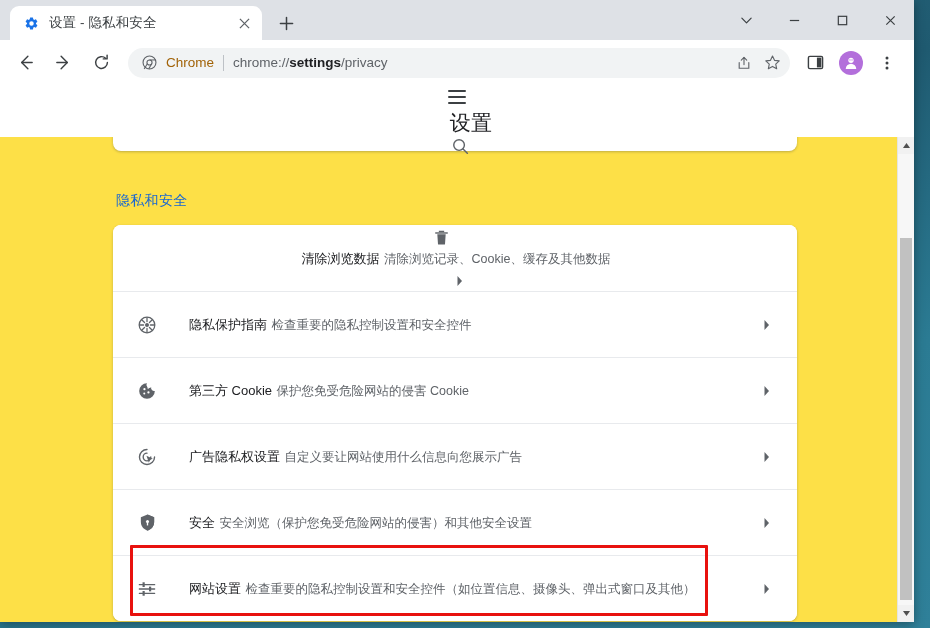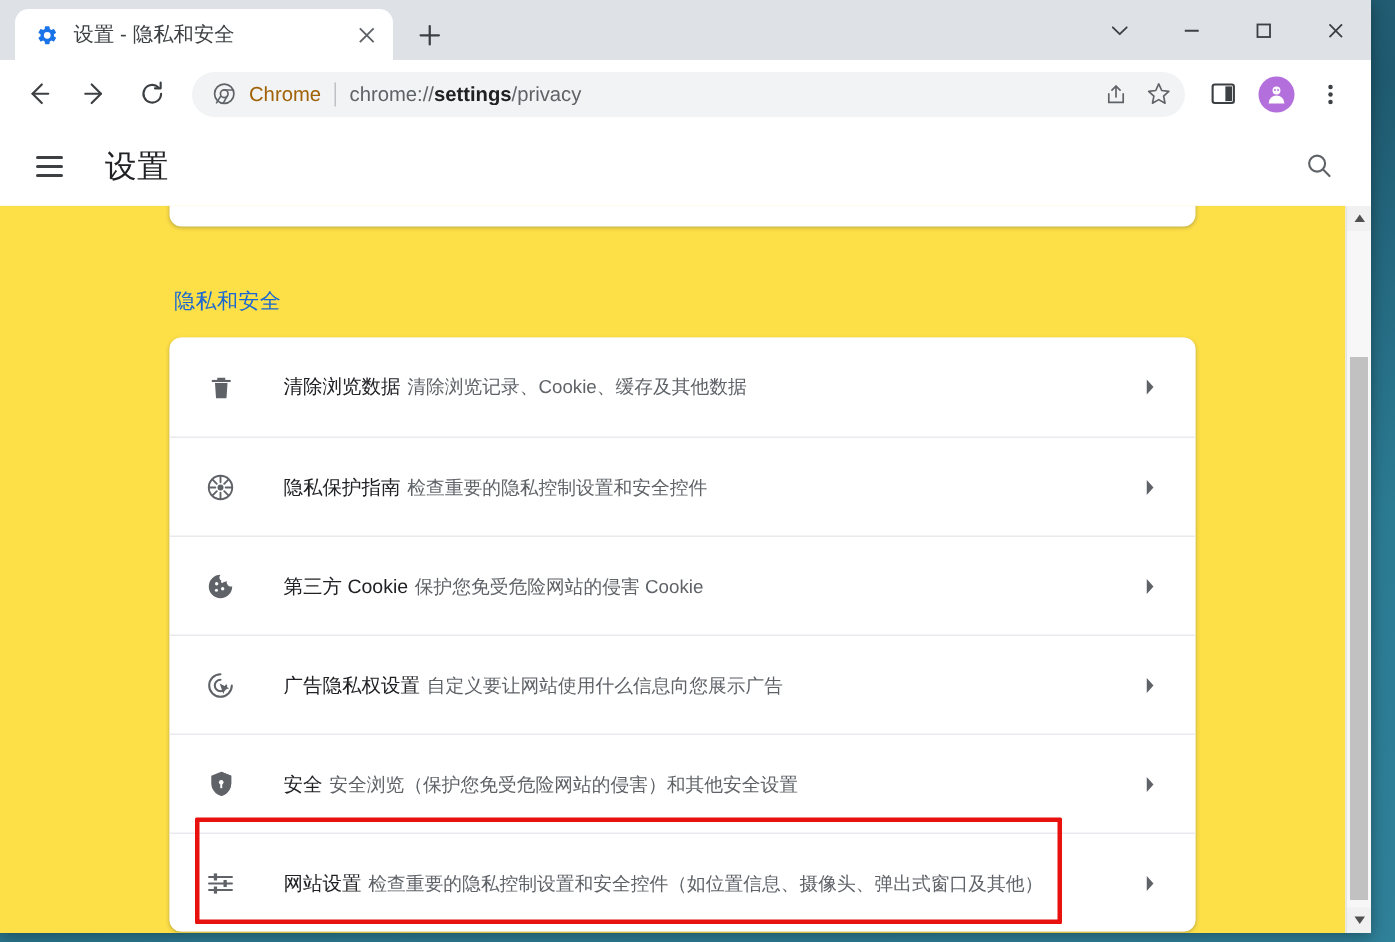--- a/index.html
+++ b/index.html
@@ -164,20 +164,21 @@
   
   .settings-header {
     height: 52px;
     background: #ffffff;
     display: flex;
     align-items: center;
     padding: 0 18px 0 24px;
     border-bottom: 1px solid transparent;
     position: relative;
     z-index: 3;
+    flex-direction: column;
   }
   .hamburger {
     width: 24px; height: 24px;
     display: flex; flex-direction: column; justify-content: center;
     gap: 4px;
     cursor: pointer;
     flex: 0 0 24px;
   }
   .hamburger span {
     display: block;
@@ -248,21 +249,21 @@
   }
   .row {
     display: flex;
     align-items: center;
     height: 66px;
     padding: 0 20px 0 22px;
     border-top: 1px solid #e8eaed;
     cursor: pointer;
     background: #ffffff;
   }
-  .row:first-child { border-top: none; }
+  .row:first-child { border-top: none; flex-direction: column; }
   .row-icon {
     width: 24px; height: 24px;
     flex: 0 0 24px;
     margin-right: 30px;
     display: flex; align-items: center; justify-content: center;
     color: #5f6368;
   }
   .row-text {
     flex: 1 1 auto;
     min-width: 0;

